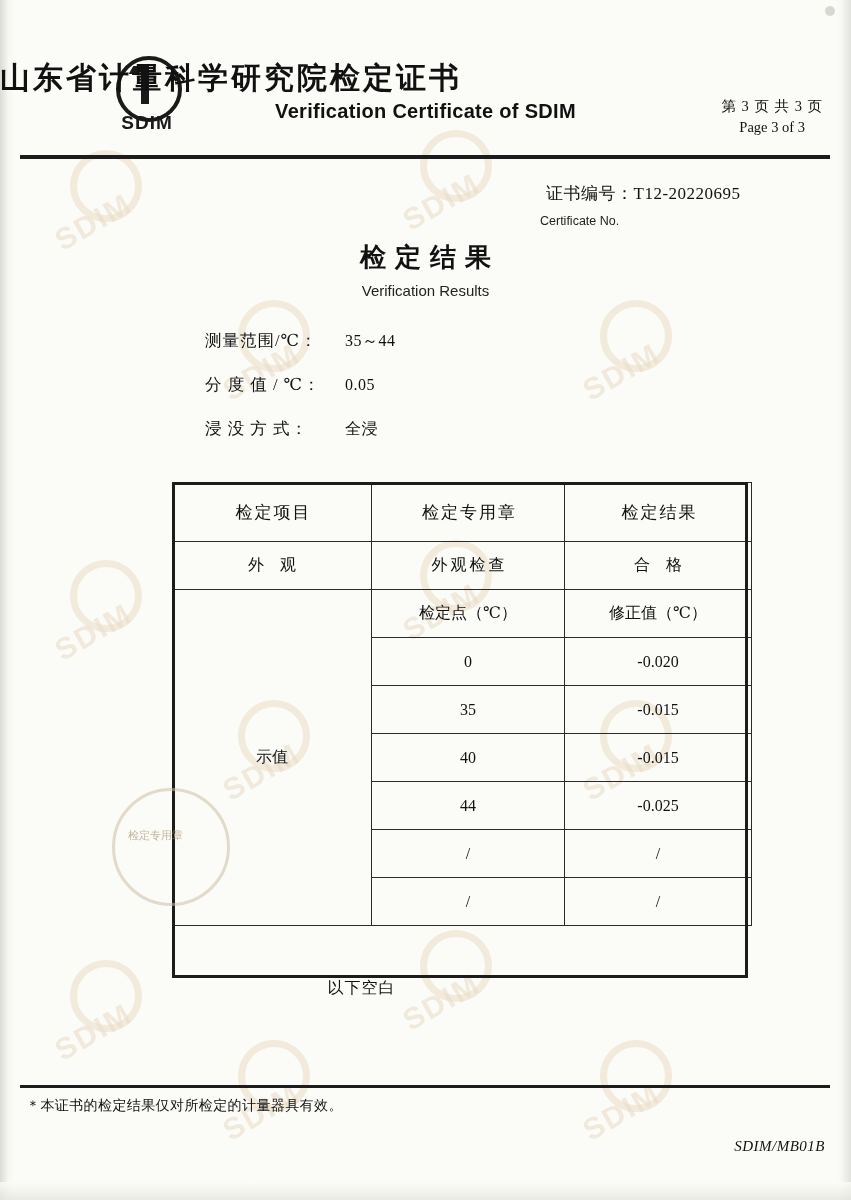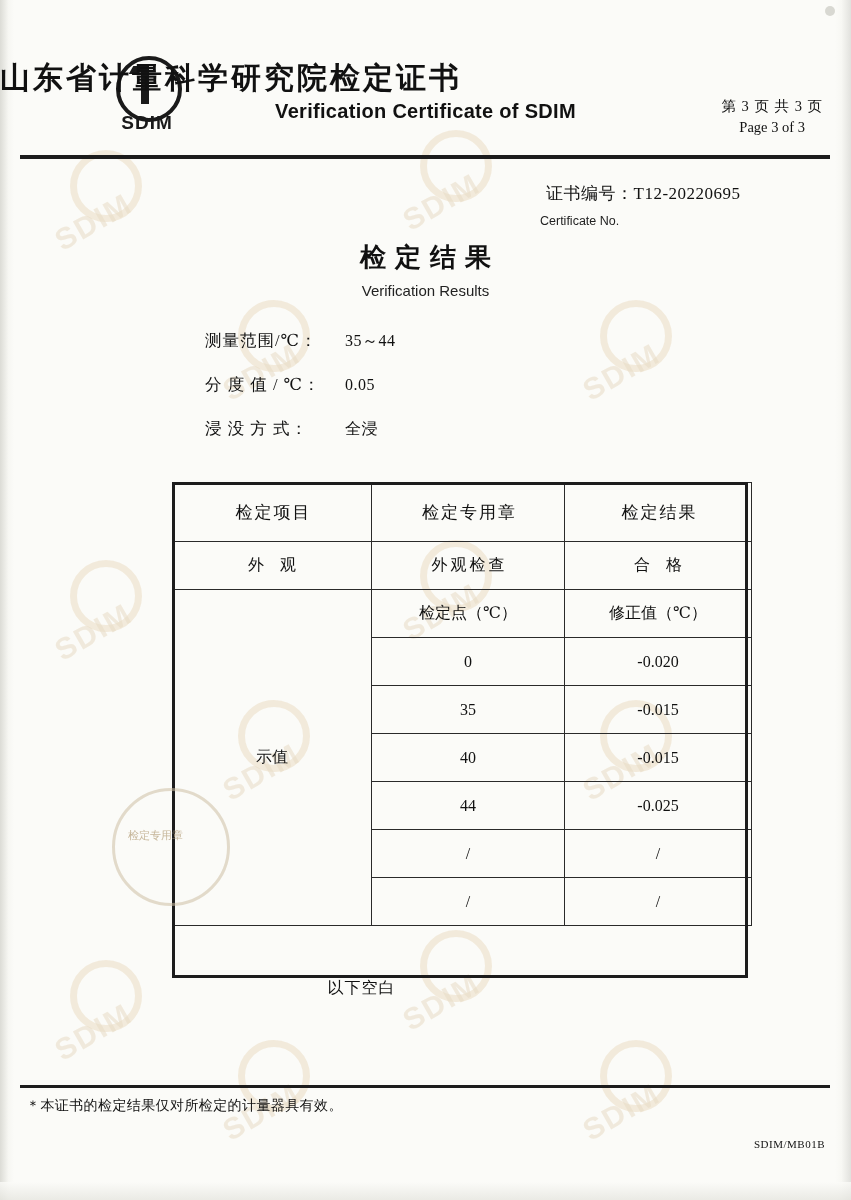--- a/index.html
+++ b/index.html
@@ -260,22 +260,23 @@
     position: absolute;
     left: 26px; top: 1094px;
     font-size: 14px;
     line-height: 1.75;
     letter-spacing: .4px;
   }
   .form-no {
     position: absolute;
     right: 26px; top: 1138px;
     font-family: "Liberation Serif", serif;
-    font-size: 11px;
+    font-size: 15px;
     letter-spacing: .5px;
+    font-style: italic;
   }
 
   
   .seal {
     position: absolute;
     left: 112px; top: 788px;
     width: 112px; height: 112px;
     border: 3px solid #cdbfa4;
     border-radius: 50%;
     opacity: .55;

